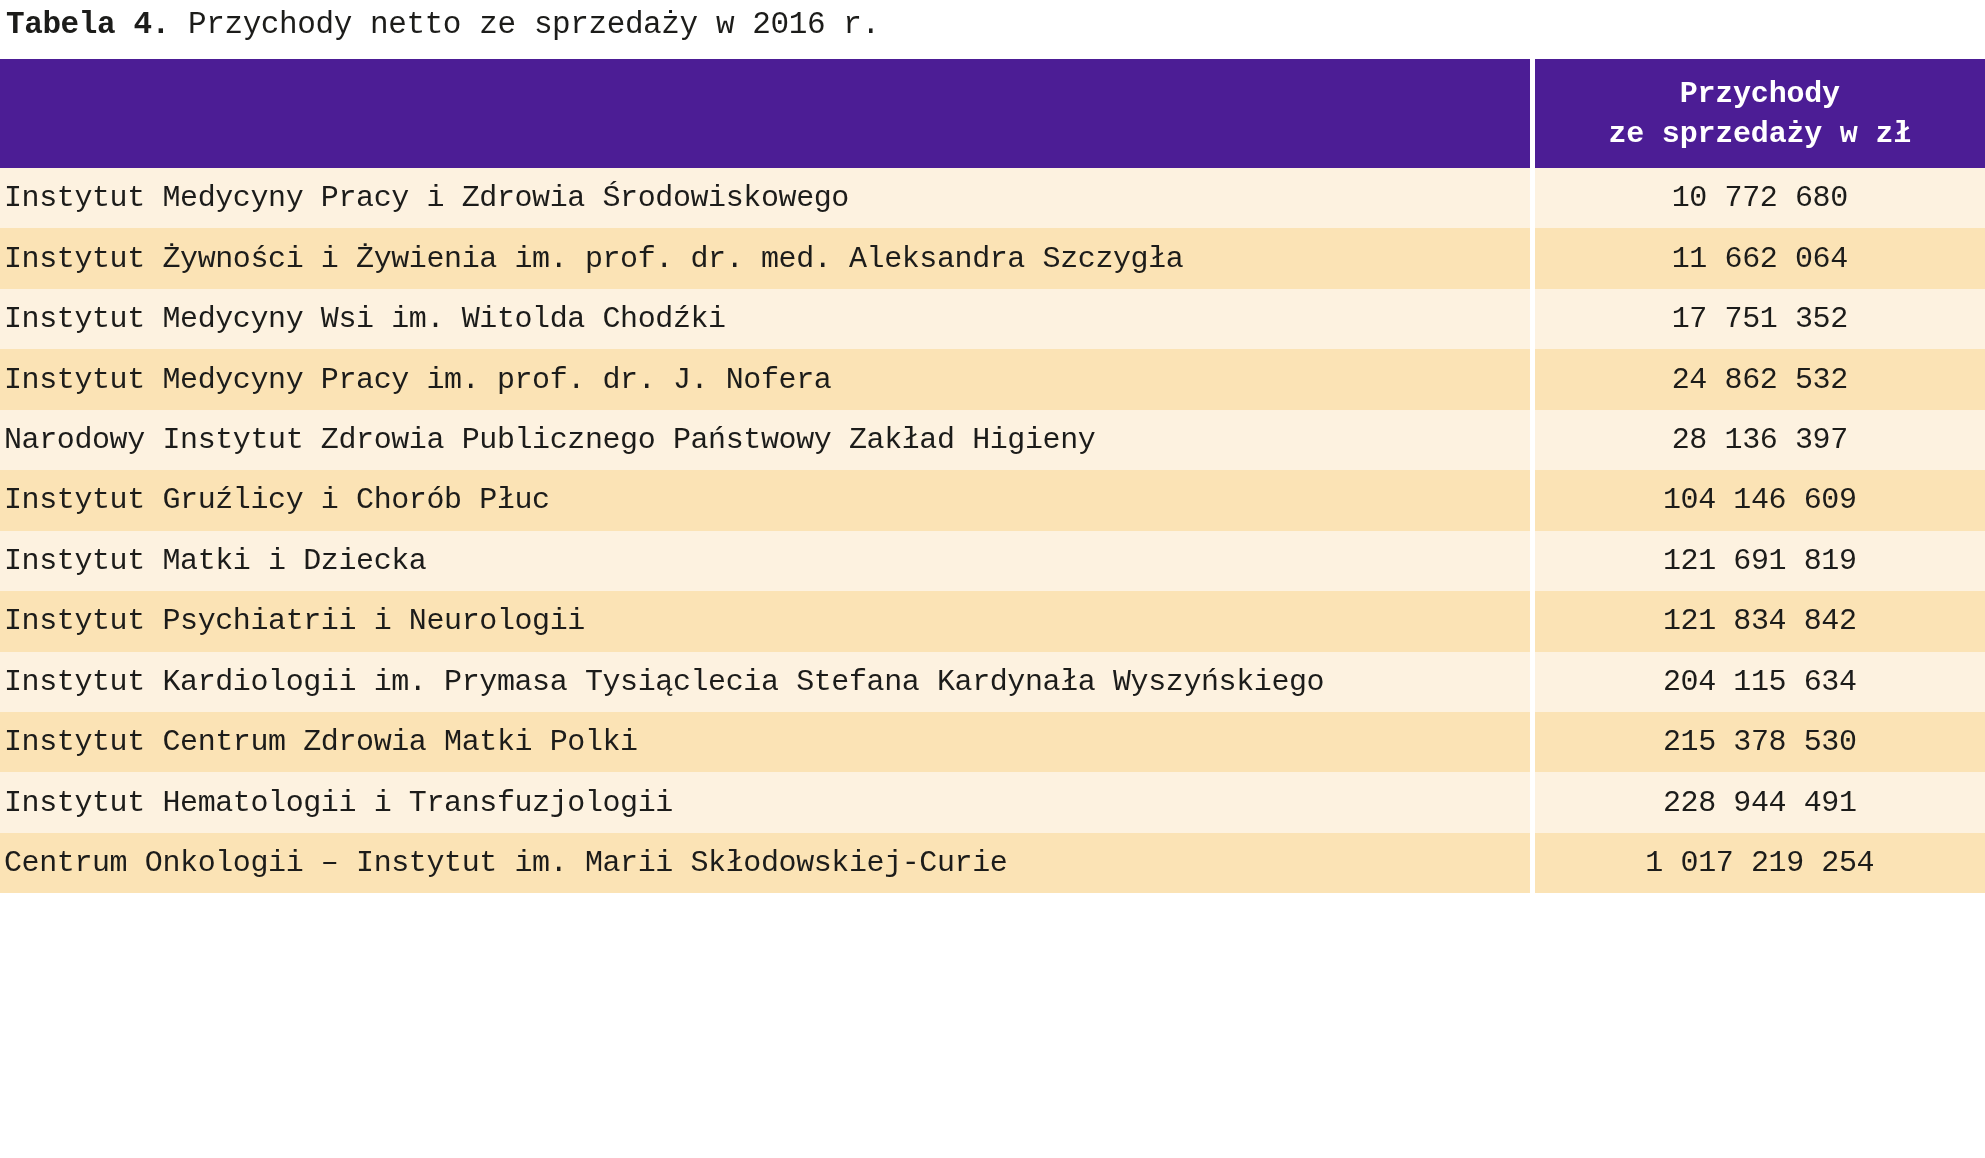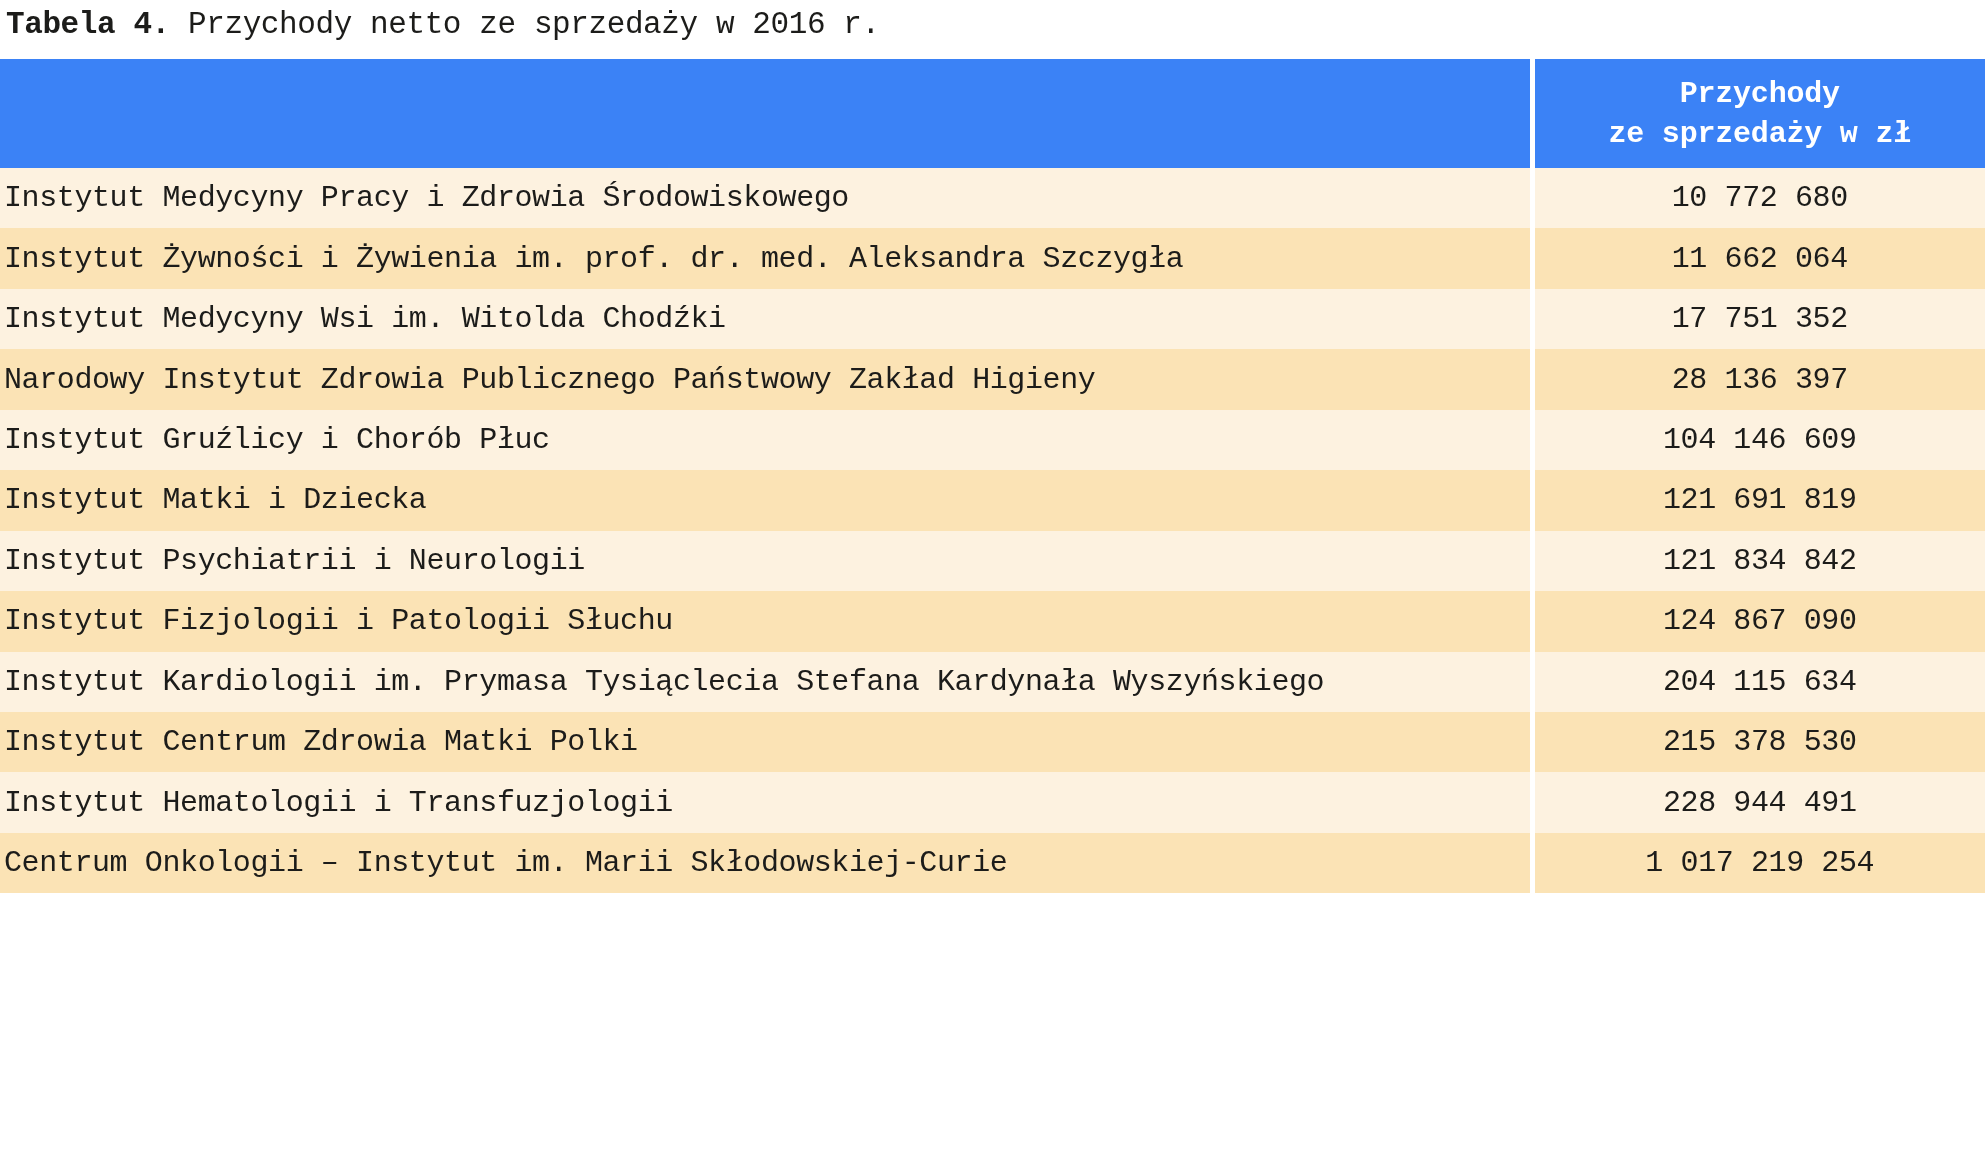--- a/index.html
+++ b/index.html
@@ -33,21 +33,21 @@
     left: 0;
     top: 59px;
     width: 1985px;
     border-collapse: collapse;
     table-layout: fixed;
   }
   col.c1 { width: 1532px; }
   col.c2 { width: 453px; }
   tr.head-row th {
     height: 109px;
-    background: #3b82f6;
+    background: #4c1d95;
     padding: 0;
     vertical-align: middle;
   }
   th.val-h {
     border-left: 5px solid #ffffff;
     color: #ffffff;
     font-size: 30px;
     font-weight: bold;
     text-align: center;
     line-height: 40px;
@@ -108,20 +108,24 @@
       <td class="name">Instytut Żywności i Żywienia im. prof. dr. med. Aleksandra Szczygła</td>
       <td class="val">11 662 064</td>
     </tr>
 
     <tr>
       <td class="name">Instytut Medycyny Wsi im. Witolda Chodźki</td>
       <td class="val">17 751 352</td>
     </tr>
 
 
+    <tr>
+      <td class="name">Instytut Medycyny Pracy im. prof. dr. J. Nofera</td>
+      <td class="val">24 862 532</td>
+    </tr>
 
     <tr>
       <td class="name">Narodowy Instytut Zdrowia Publicznego Państwowy Zakład Higieny</td>
       <td class="val">28 136 397</td>
     </tr>
 
 
     <tr>
       <td class="name">Instytut Gruźlicy i Chorób Płuc</td>
       <td class="val">104 146 609</td>
@@ -130,24 +134,20 @@
     <tr>
       <td class="name">Instytut Matki i Dziecka</td>
       <td class="val">121 691 819</td>
     </tr>
 
     <tr>
       <td class="name">Instytut Psychiatrii i Neurologii</td>
       <td class="val">121 834 842</td>
     </tr>
 
-    <tr>
-      <td class="name">Instytut Fizjologii i Patologii Słuchu</td>
-      <td class="val">124 867 090</td>
-    </tr>
 
     <tr>
       <td class="name">Instytut Kardiologii im. Prymasa Tysiąclecia Stefana Kardynała Wyszyńskiego</td>
       <td class="val">204 115 634</td>
     </tr>
 
     <tr>
       <td class="name">Instytut Centrum Zdrowia Matki Polki</td>
       <td class="val">215 378 530</td>
     </tr>

